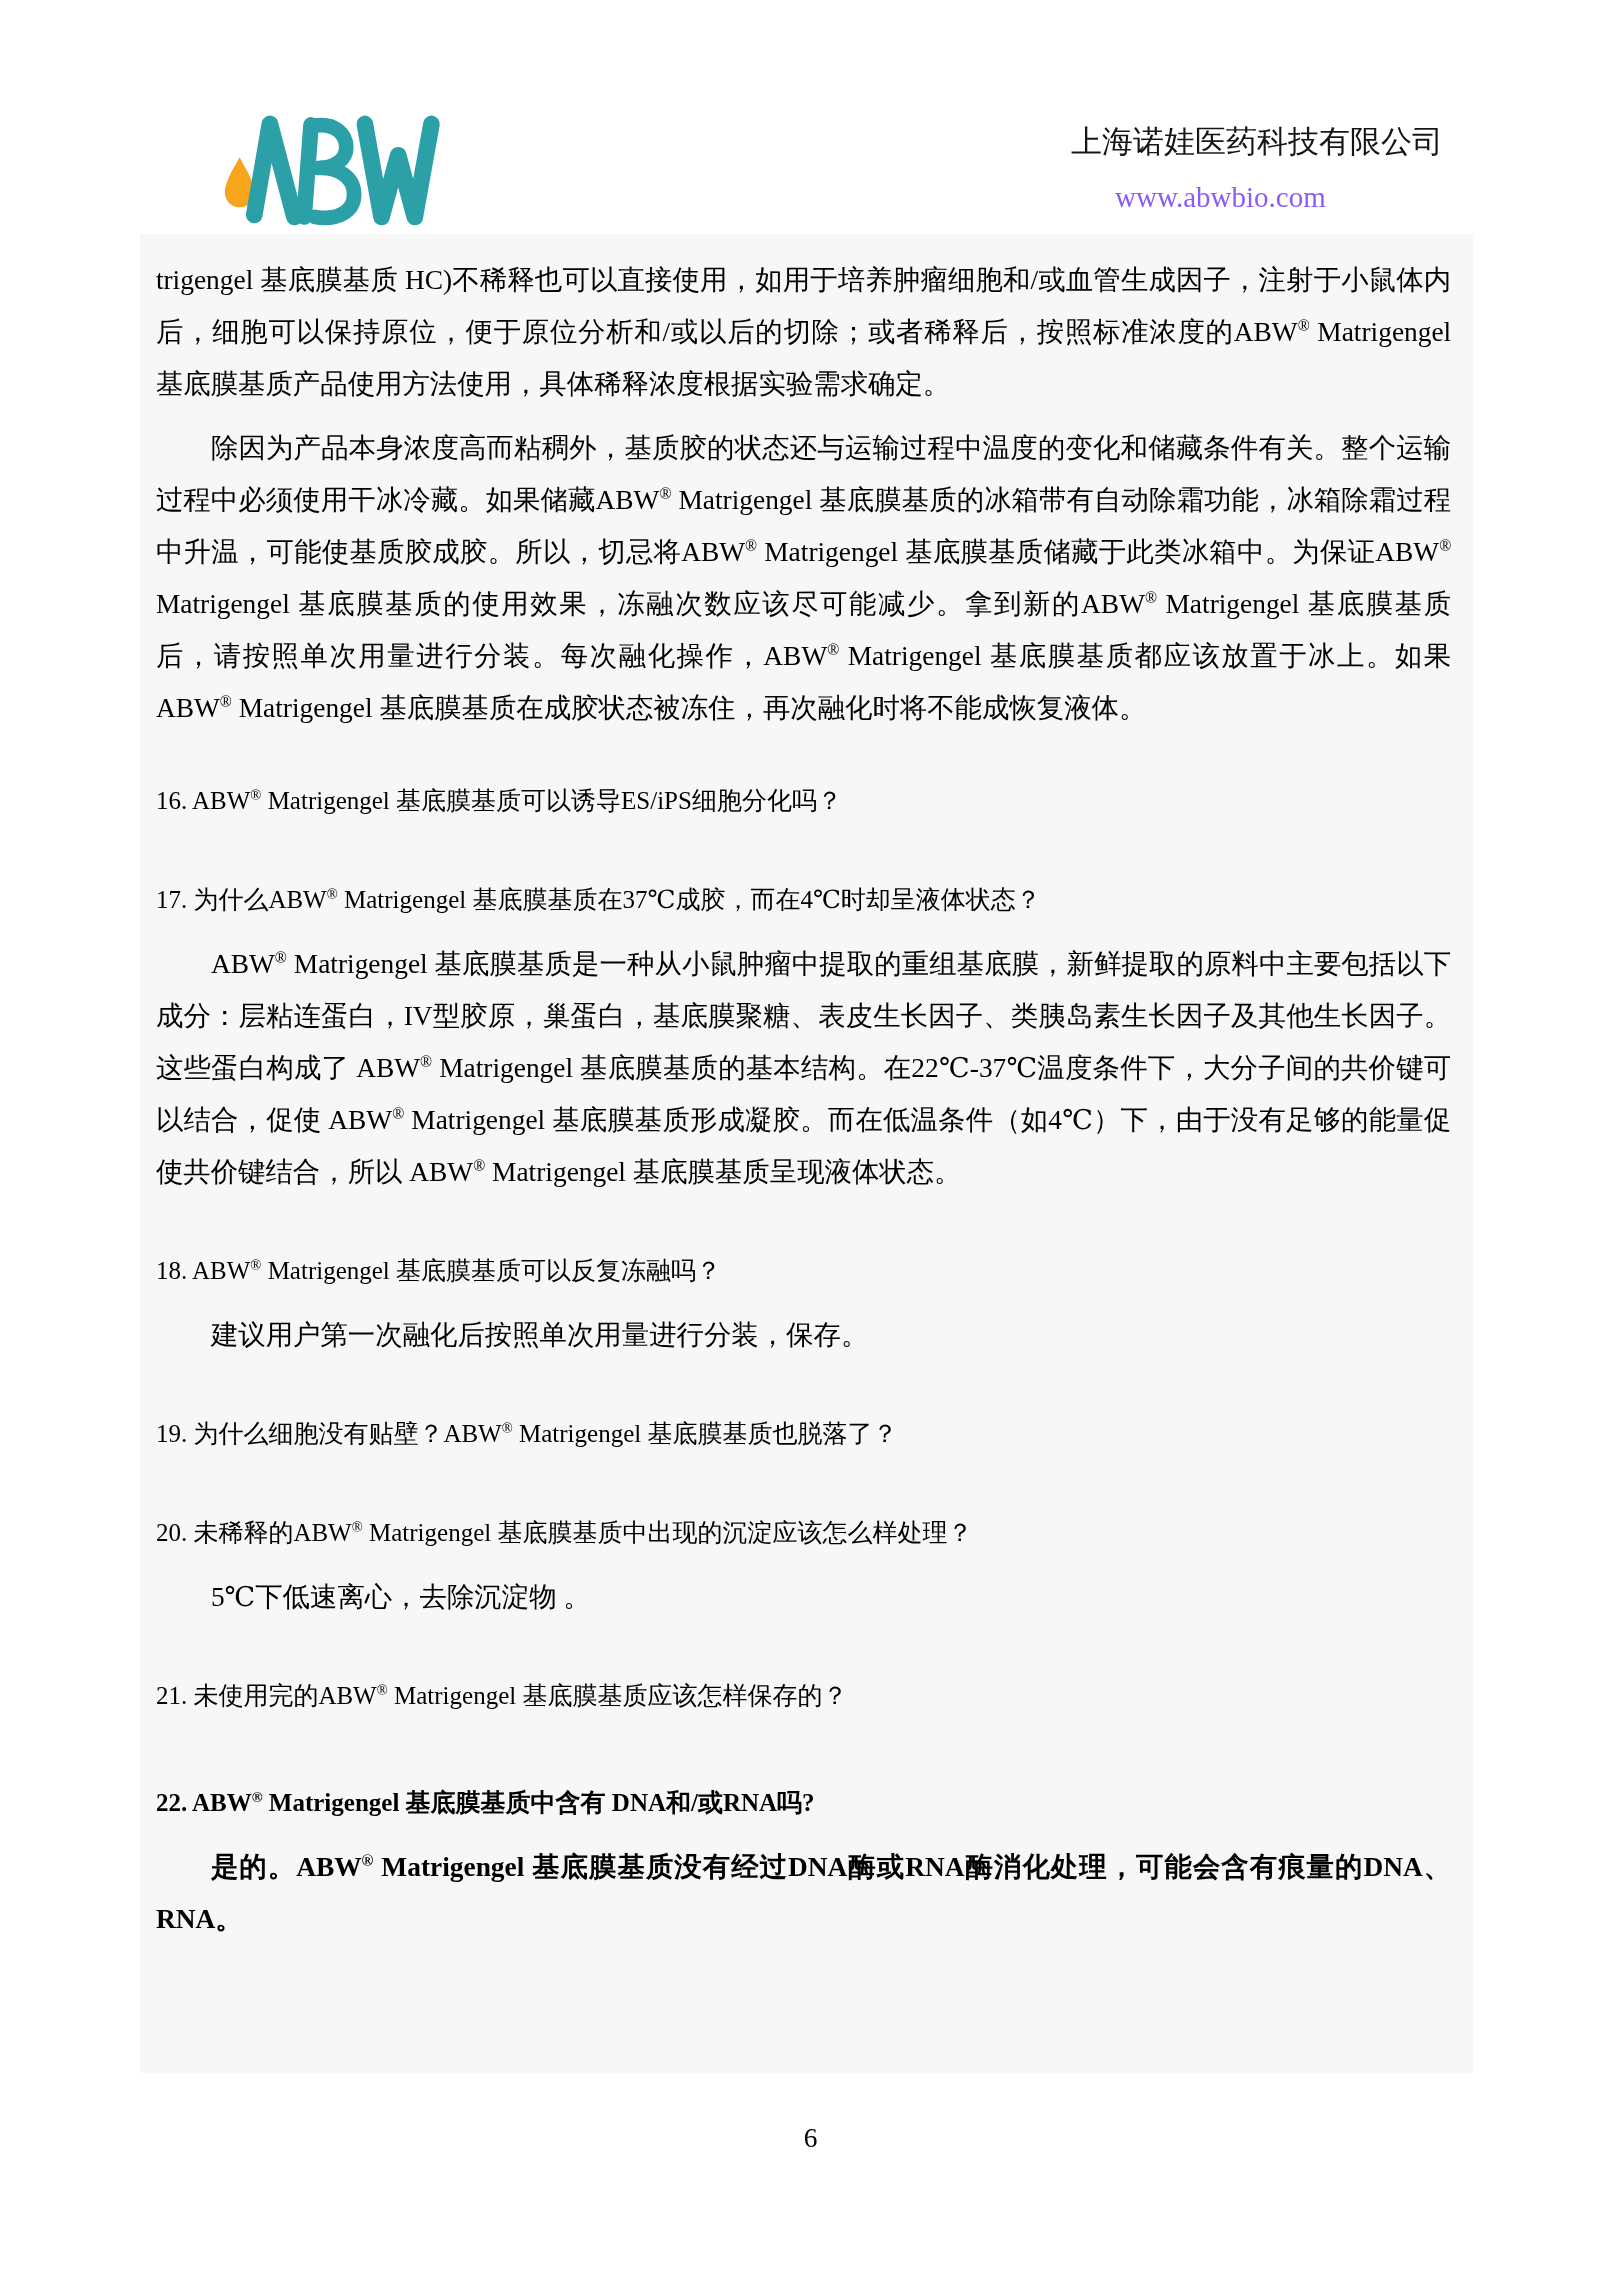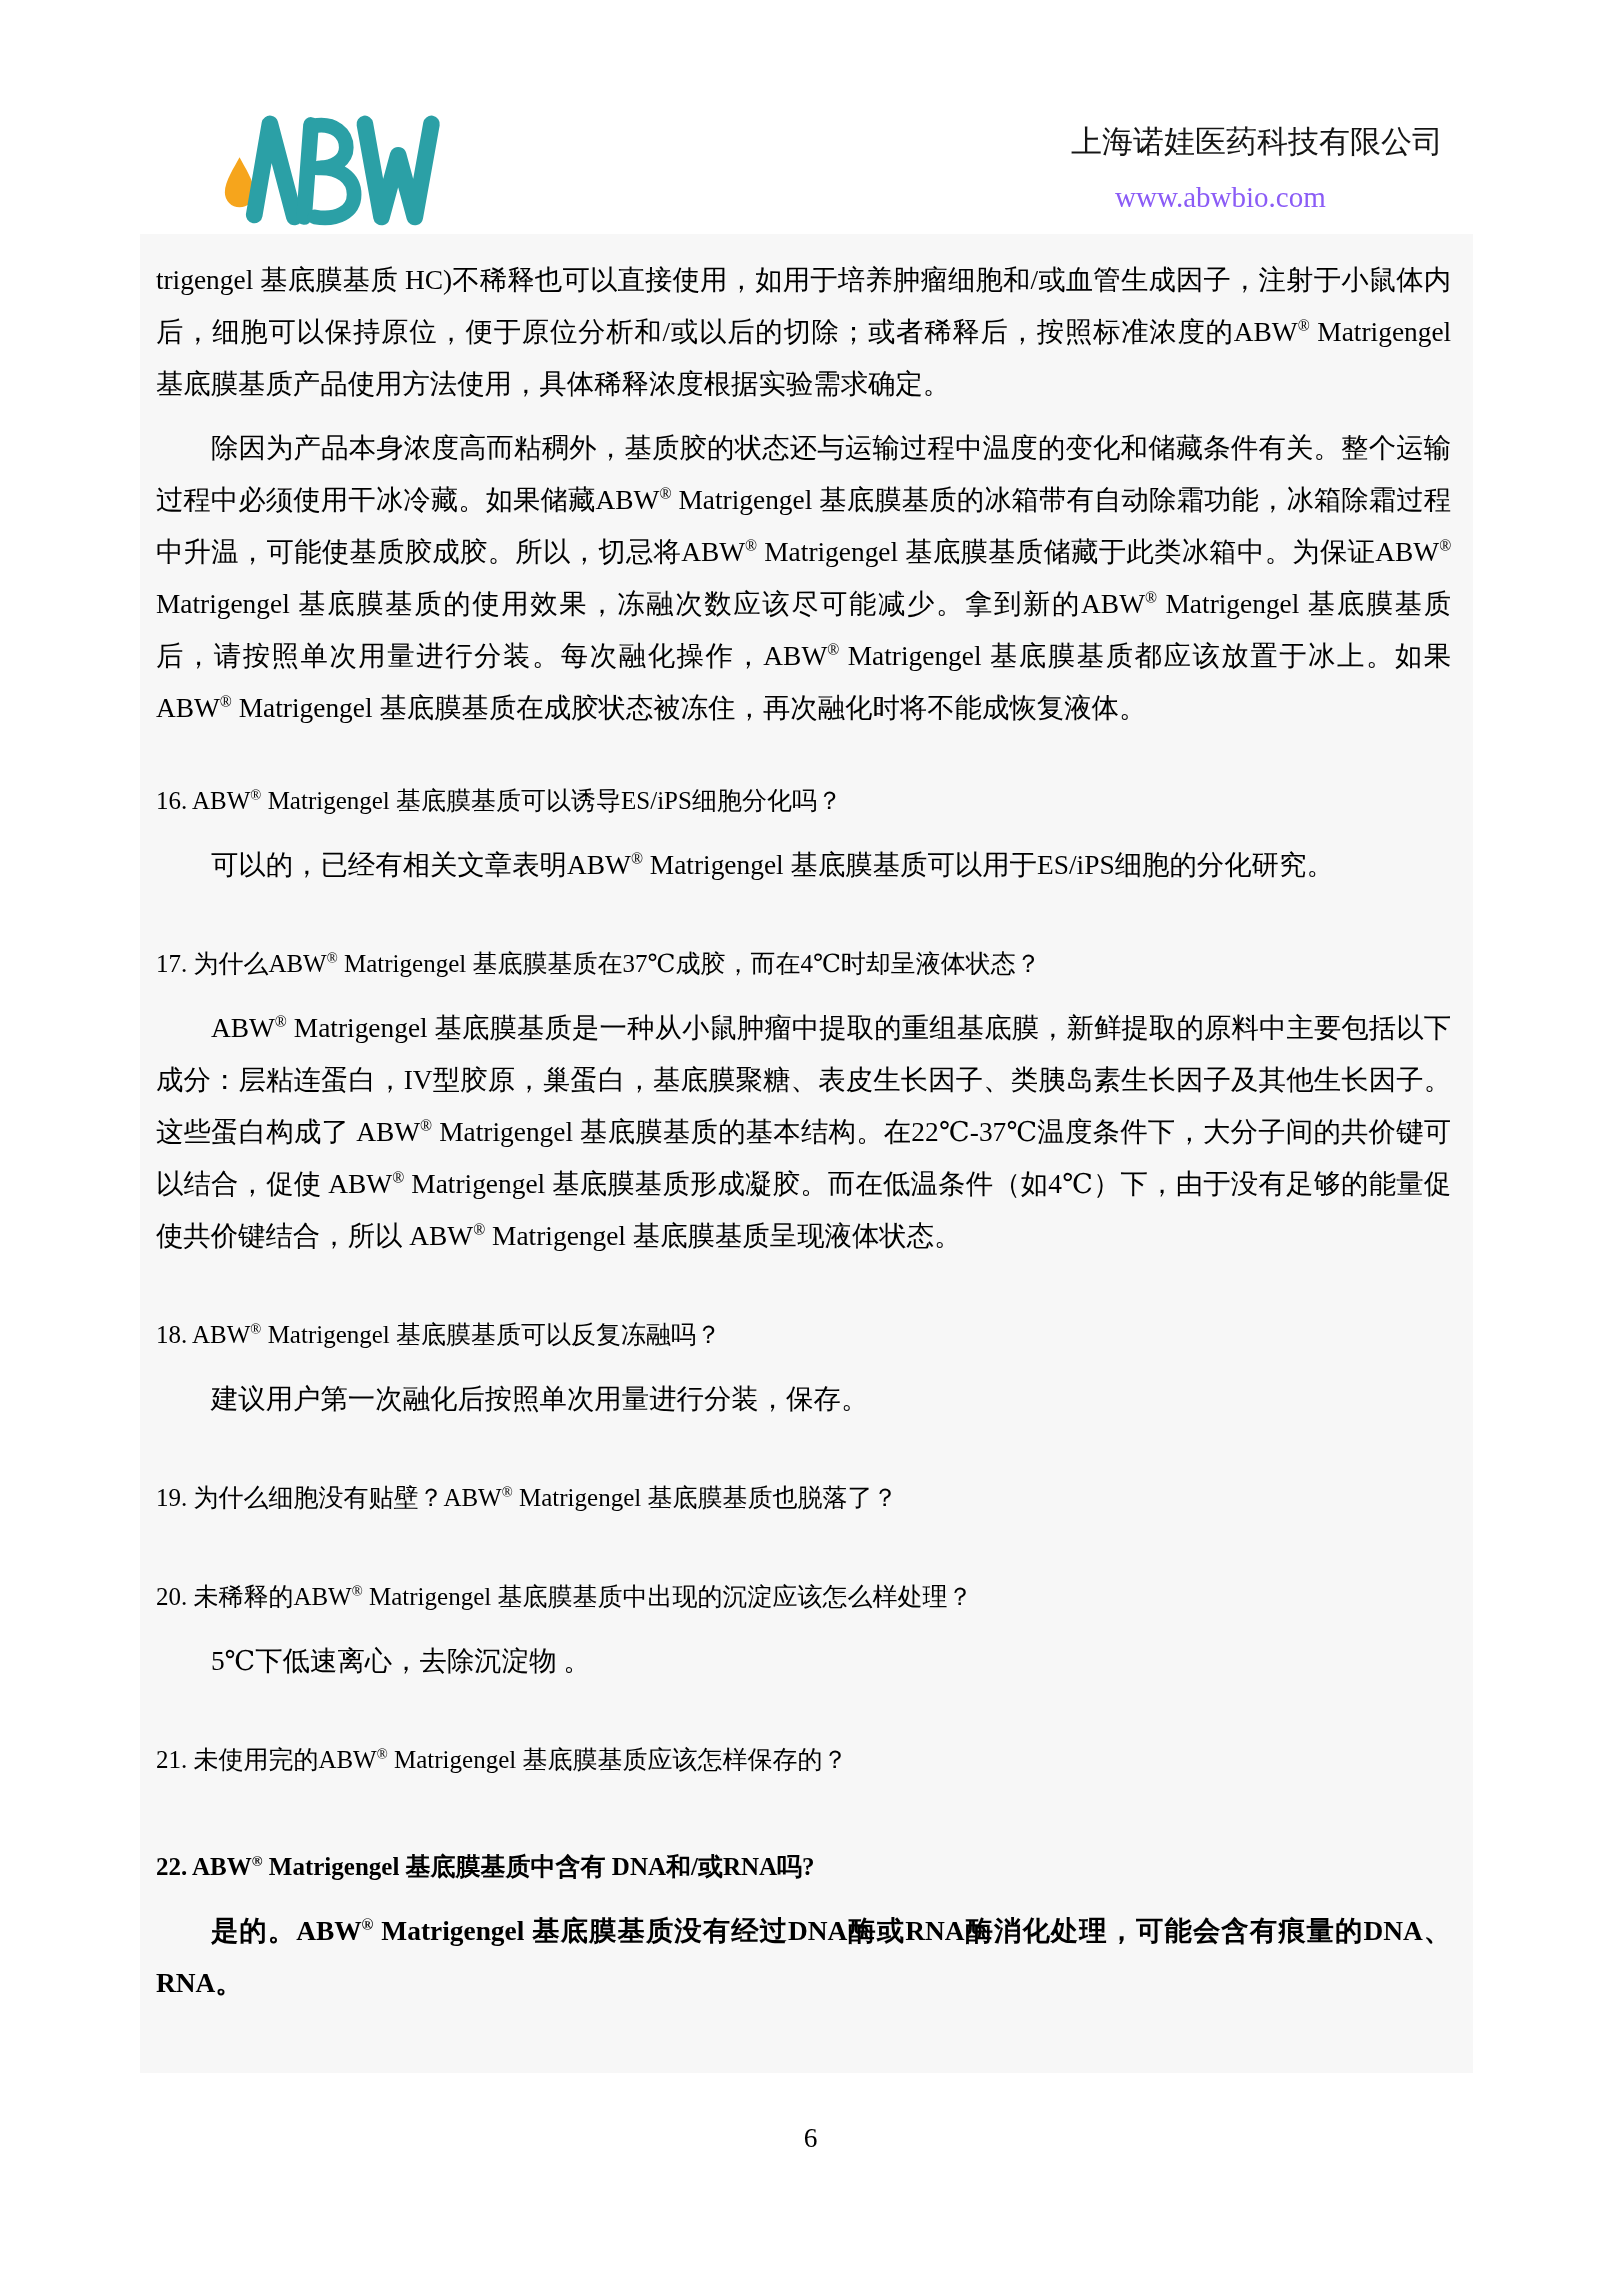--- a/index.html
+++ b/index.html
@@ -99,21 +99,20 @@
   <div class="company-name">上海诺娃医药科技有限公司</div>
   <div class="company-website">www.abwbio.com</div>
 
   <main class="content-box">
 
     <p>trigengel 基底膜基质 HC)不稀释也可以直接使用，如用于培养肿瘤细胞和/或血管生成因子，注射于小鼠体内后，细胞可以保持原位，便于原位分析和/或以后的切除；或者稀释后，按照标准浓度的ABW<sup>®</sup> Matrigengel 基底膜基质产品使用方法使用，具体稀释浓度根据实验需求确定。</p>
     <p class="indent">除因为产品本身浓度高而粘稠外，基质胶的状态还与运输过程中温度的变化和储藏条件有关。整个运输过程中必须使用干冰冷藏。如果储藏ABW<sup>®</sup> Matrigengel 基底膜基质的冰箱带有自动除霜功能，冰箱除霜过程中升温，可能使基质胶成胶。所以，切忌将ABW<sup>®</sup> Matrigengel 基底膜基质储藏于此类冰箱中。为保证ABW<sup>®</sup> Matrigengel 基底膜基质的使用效果，冻融次数应该尽可能减少。拿到新的ABW<sup>®</sup> Matrigengel 基底膜基质后，请按照单次用量进行分装。每次融化操作，ABW<sup>®</sup> Matrigengel 基底膜基质都应该放置于冰上。如果ABW<sup>®</sup> Matrigengel 基底膜基质在成胶状态被冻住，再次融化时将不能成恢复液体。</p>
 
     <section class="qa first">
       <p class="question">16.  ABW<sup>®</sup> Matrigengel 基底膜基质可以诱导ES/iPS细胞分化吗？</p>
-      <p class="indent">可以的，已经有相关文章表明ABW<sup>®</sup> Matrigengel 基底膜基质可以用于ES/iPS细胞的分化研究。</p>
     </section>
 
     <section class="qa">
       <p class="question">17. 为什么ABW<sup>®</sup> Matrigengel 基底膜基质在37℃成胶，而在4℃时却呈液体状态？</p>
       <p class="indent">ABW<sup>®</sup> Matrigengel 基底膜基质是一种从小鼠肿瘤中提取的重组基底膜，新鲜提取的原料中主要包括以下成分：层粘连蛋白，IV型胶原，巢蛋白，基底膜聚糖、表皮生长因子、类胰岛素生长因子及其他生长因子。这些蛋白构成了 ABW<sup>®</sup> Matrigengel 基底膜基质的基本结构。在22℃-37℃温度条件下，大分子间的共价键可以结合，促使 ABW<sup>®</sup> Matrigengel 基底膜基质形成凝胶。而在低温条件（如4℃）下，由于没有足够的能量促使共价键结合，所以 ABW<sup>®</sup> Matrigengel 基底膜基质呈现液体状态。</p>
     </section>
 
     <section class="qa">
       <p class="question">18.  ABW<sup>®</sup> Matrigengel 基底膜基质可以反复冻融吗？</p>
       <p class="indent">建议用户第一次融化后按照单次用量进行分装，保存。</p>

